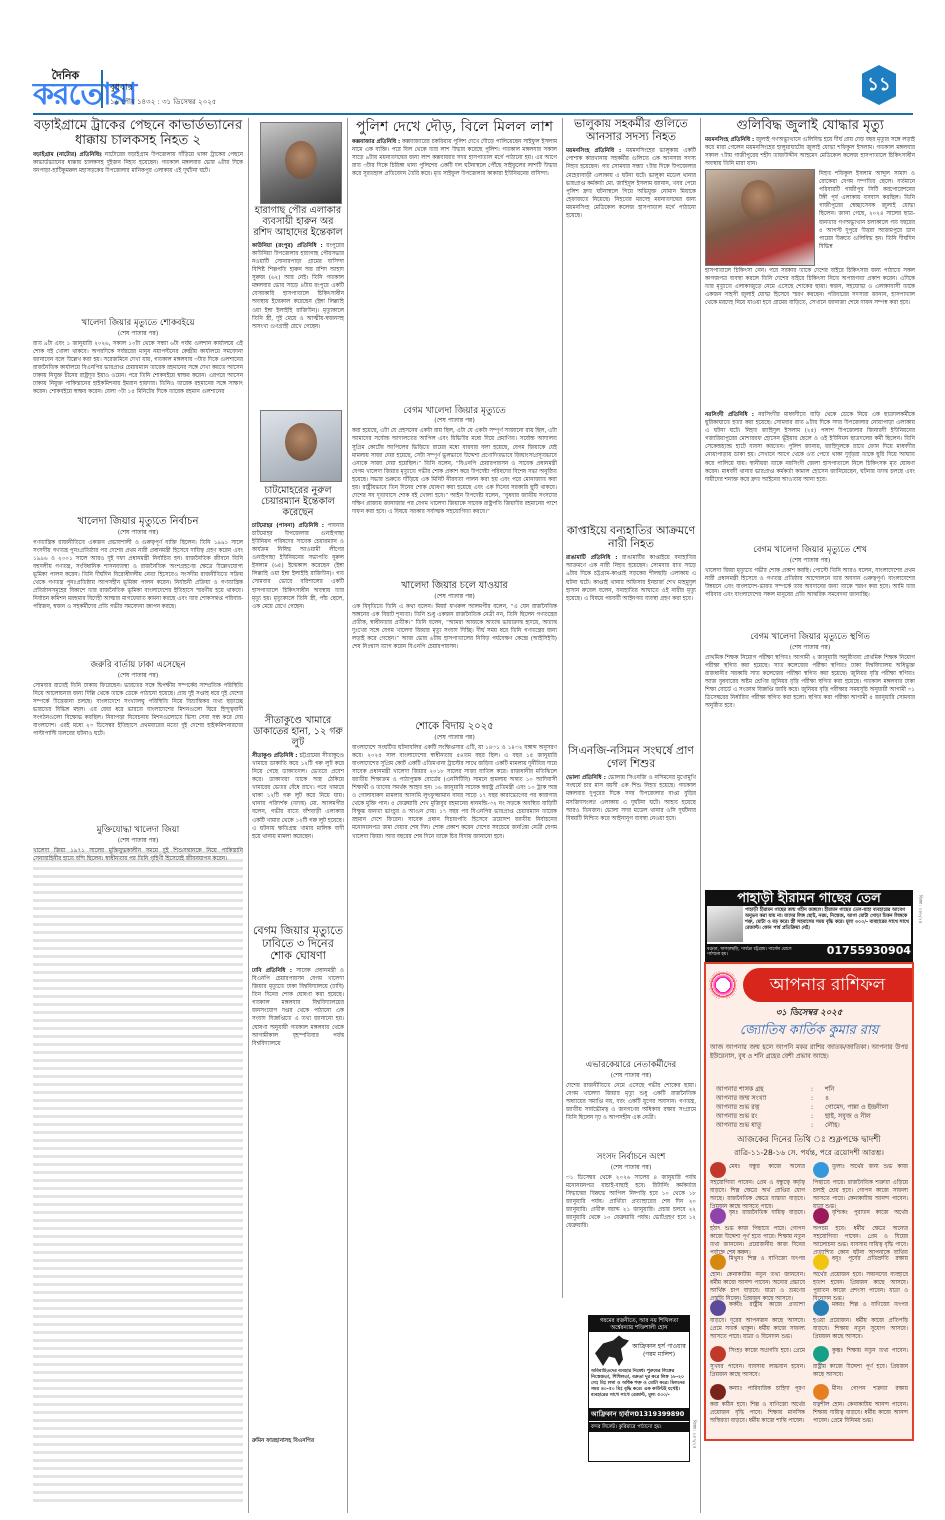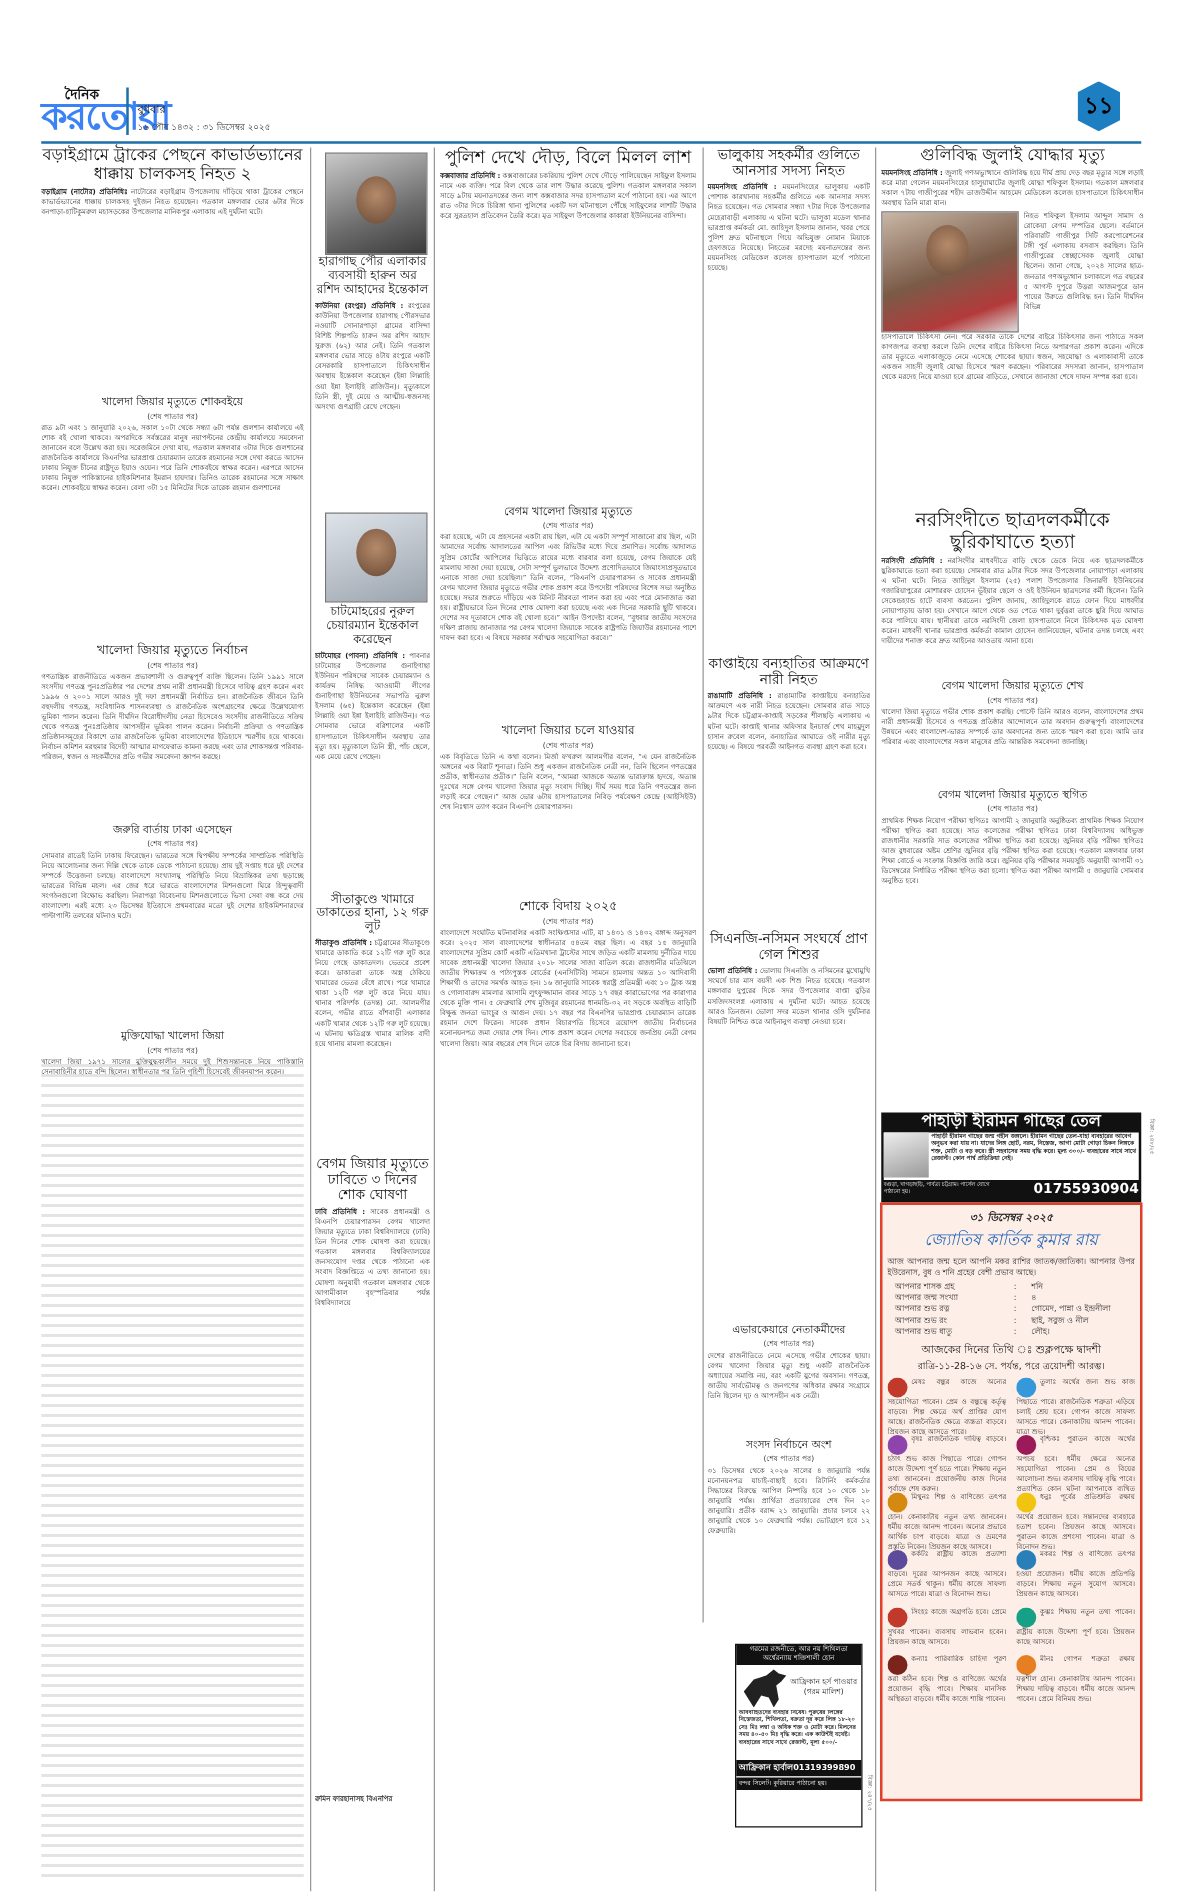--- a/index.html
+++ b/index.html
@@ -4,21 +4,21 @@
 <style>
   html,body{margin:0;padding:0;background:#fff;}
   body{width:945px;height:1520px;position:relative;overflow:hidden;font-family:"DejaVu Sans",sans-serif;color:#222;}
   .abs{position:absolute;}
   .masthead-logo{left:33px;top:70px;width:65px;text-align:center;}
   .logo-small{font-size:11px;font-weight:bold;color:#111;line-height:12px;}
   .logo-big{font-size:30px;font-weight:900;color:#3b82f6;line-height:24px;letter-spacing:-1px;}
   .mast-rule{left:101px;top:70px;width:2px;height:38px;background:#1d6fa8;}
   .mast-day{left:110px;top:80px;font-size:9px;color:#222;}
   .mast-date{left:110px;top:96px;font-size:7px;color:#333;}
-  .page-badge{left:862px;top:65px;width:34px;height:40px;background:#1d7ec2;color:#000000;clip-path:polygon(50% 0,100% 22%,100% 78%,50% 100%,0 78%,0 22%);display:flex;align-items:center;justify-content:center;font-size:18px;font-weight:bold;}
+  .page-badge{left:862px;top:65px;width:34px;height:40px;background:#1d7ec2;color:#ffffff;clip-path:polygon(50% 0,100% 22%,100% 78%,50% 100%,0 78%,0 22%);display:flex;align-items:center;justify-content:center;font-size:18px;font-weight:bold;}
   .top-rule{left:33px;top:113px;width:880px;height:2px;background:#1d6fa8;}
   .col-rule{width:1px;background:#999;}
   .hl{font-family:"DejaVu Serif",serif;color:#111;text-align:center;line-height:1.15;}
   .txt{font-size:5.6px;line-height:8.1px;color:#333;text-align:justify;overflow:hidden;}
   .txt .lead{font-weight:bold;color:#111;}
   .sub{font-size:6px;text-align:center;color:#333;}
   .photo{background:linear-gradient(160deg,#c9c9c9,#6d6d6d 60%,#3a3a3a);border:1px solid #777;}
   .photo-face{position:absolute;border-radius:50%;background:radial-gradient(circle at 50% 40%,#b58a6a,#6a4a36);}
   .ad-dark{background:#111;color:#fff;}
   .rashi-box{background:#fdeee8;border:2px solid #e0402a;}
@@ -160,21 +160,20 @@
   <div class="txt" style="height:34px;margin-top:2px;"><span class="lead">ময়মনসিংহ প্রতিনিধি :</span> <span>জুলাই গণঅভ্যুত্থানে গুলিবিদ্ধ হয়ে দীর্ঘ প্রায় দেড় বছর মৃত্যুর সঙ্গে লড়াই করে মারা গেলেন ময়মনসিংহের হালুয়াঘাটের জুলাই যোদ্ধা শফিকুল ইসলাম। গতকাল মঙ্গলবার সকাল ৭টায় গাজীপুরের শহীদ তাজউদ্দীন আহমেদ মেডিকেল কলেজ হাসপাতালে চিকিৎসাধীন অবস্থায় তিনি মারা যান।</span></div>
   <div style="display:flex;gap:4px;">
     <div class="photo" style="width:108px;height:95px;background:linear-gradient(160deg,#c9b7a6,#7a5b48 50%,#b33a3a 80%,#ddd);position:relative;">
       <div class="photo-face" style="left:35px;top:10px;width:34px;height:40px;"></div>
     </div>
     <div class="txt" style="flex:1;height:95px;">নিহত শফিকুল ইসলাম আব্দুল সামাদ ও রোকেয়া বেগম দম্পতির ছেলে। বর্তমানে পরিবারটি গাজীপুর সিটি করপোরেশনের টঙ্গী পূর্ব এলাকায় বসবাস করছিল। তিনি গাজীপুরের স্বেচ্ছাসেবক জুলাই যোদ্ধা ছিলেন। জানা গেছে, ২০২৪ সালের ছাত্র-জনতার গণঅভ্যুত্থান চলাকালে গত বছরের ৫ আগস্ট দুপুরে উত্তরা আজমপুরে ডান পায়ের উরুতে গুলিবিদ্ধ হন। তিনি দীর্ঘদিন বিভিন্ন</div>
   </div>
   <div class="txt" style="height:130px;">হাসপাতালে চিকিৎসা নেন। পরে সরকার তাকে দেশের বাইরে চিকিৎসার জন্য পাঠাতে সকল কাগজপত্র ব্যবস্থা করলে তিনি দেশের বাইরে চিকিৎসা নিতে অপারগতা প্রকাশ করেন। এদিকে তার মৃত্যুতে এলাকাজুড়ে নেমে এসেছে শোকের ছায়া। স্বজন, সহযোদ্ধা ও এলাকাবাসী তাকে একজন সাহসী জুলাই যোদ্ধা হিসেবে স্মরণ করছেন। পরিবারের সদস্যরা জানান, হাসপাতাল থেকে মরদেহ নিয়ে যাওয়া হবে গ্রামের বাড়িতে, সেখানে জানাজা শেষে দাফন সম্পন্ন করা হবে।</div>
 </div>
 <div class="abs" style="left:705px;top:408px;width:210px;">
-  <div class="hl" style="font-size:15px;">নরসিংদীতে ছাত্রদলকর্মীকে ছুরিকাঘাতে হত্যা</div>
   <div class="txt" style="height:90px;margin-top:2px;"><span class="lead">নরসিংদী প্রতিনিধি :</span> <span>নরসিংদীর মাধবদীতে বাড়ি থেকে ডেকে নিয়ে এক ছাত্রদলকর্মীকে ছুরিকাঘাতে হত্যা করা হয়েছে। সোমবার রাত ৯টার দিকে সদর উপজেলার নোয়াপাড়া এলাকায় এ ঘটনা ঘটে। নিহত জাহিদুল ইসলাম (২৫) পলাশ উপজেলার জিনারদী ইউনিয়নের গজারিয়াপুরের মোশাররফ হোসেন ভূঁইয়ার ছেলে ও ওই ইউনিয়ন ছাত্রদলের কর্মী ছিলেন। তিনি সেকেন্ডহ্যান্ড হাটে ব্যবসা করতেন। পুলিশ জানায়, জাহিদুলকে রাতে ফোন দিয়ে মাধবদীর নোয়াপাড়ায় ডাকা হয়। সেখানে আগে থেকে ওত পেতে থাকা দুর্বৃত্তরা তাকে ছুরি দিয়ে আঘাত করে পালিয়ে যায়। স্থানীয়রা তাকে নরসিংদী জেলা হাসপাতালে নিলে চিকিৎসক মৃত ঘোষণা করেন। মাধবদী থানার ভারপ্রাপ্ত কর্মকর্তা কামাল হোসেন জানিয়েছেন, ঘটনার তদন্ত চলছে এবং দায়ীদের শনাক্ত করে দ্রুত আইনের আওতায় আনা হবে।</span></div>
 </div>
 <div class="abs" style="left:705px;top:545px;width:210px;">
   <div class="hl" style="font-size:8.5px;">বেগম খালেদা জিয়ার মৃত্যুতে শেখ</div>
   <div class="sub">(শেষ পাতার পর)</div>
   <div class="txt" style="height:66px;">খালেদা জিয়া মৃত্যুতে গভীর শোক প্রকাশ করছি। পোস্টে তিনি আরও বলেন, বাংলাদেশের প্রথম নারী প্রধানমন্ত্রী হিসেবে ও গণতন্ত্র প্রতিষ্ঠার আন্দোলনে তার অবদান গুরুত্বপূর্ণ। বাংলাদেশের উন্নয়নে এবং বাংলাদেশ-ভারত সম্পর্কে তার অবদানের জন্য তাকে স্মরণ করা হবে। আমি তার পরিবার এবং বাংলাদেশের সকল মানুষের প্রতি আন্তরিক সমবেদনা জানাচ্ছি।</div>
 </div>
 <div class="abs" style="left:705px;top:632px;width:210px;">
   <div class="hl" style="font-size:8.5px;">বেগম খালেদা জিয়ার মৃত্যুতে স্থগিত</div>
   <div class="sub">(শেষ পাতার পর)</div>
@@ -188,24 +187,28 @@
     <div style="flex:1;font-size:4.7px;line-height:6px;font-weight:bold;padding:1px 2px;height:36px;overflow:hidden;">পাহাড়ী হীরামন গাছের জন্ম গহীন জঙ্গলে। হীরামন গাছের তেল-যাহা ব্যবহারের আবেগ অনুভব করা যায় না। যাদের লিঙ্গ ছোট, নরম, নিস্তেজ, আগা মোটা গোড়া চিকন লিঙ্গকে শক্ত, মোটা ও বড় করে। স্ত্রী সহবাসের সময় বৃদ্ধি করে। মূল্য ৩০০/- ব্যবহারের সাথে সাথে রেজাল্ট। কোন পার্শ্ব প্রতিক্রিয়া নেই।</div>
   </div>
   <div style="display:flex;align-items:center;justify-content:space-between;padding:0 2px;">
     <span style="font-size:4.3px;width:90px;line-height:5px;">বগুড়া, খাগড়াছড়ি, পার্বত্য চট্টগ্রাম। পার্সেল যোগে পাঠানো হয়।</span>
     <span style="font-size:11px;font-weight:bold;text-align:right;">01755930904</span>
   </div>
 </div>
 <div class="abs" style="left:916px;top:895px;font-size:4.5px;writing-mode:vertical-rl;color:#555;">বিজ্ঞা: ২৪৮/২৫</div>
 
 <div class="abs rashi-box" style="left:704px;top:962px;width:206px;height:475px;">
+  <div style="display:flex;align-items:center;margin-top:4px;">
+    <div style="width:28px;height:28px;border-radius:50%;margin-left:3px;background:radial-gradient(circle,#fff 35%,#f0a 36%,#fdd 55%,#e33 56%,#fff 70%,#c39 71%);"></div>
+    <div class="rashi-title" style="flex:1;margin-left:6px;padding:3px 0;font-size:17px;">আপনার রাশিফল</div>
+  </div>
   <div style="text-align:center;font-size:8.5px;font-style:italic;font-weight:bold;margin-top:4px;">৩১ ডিসেম্বর ২০২৫</div>
   <div style="text-align:center;font-size:13px;font-style:italic;font-weight:normal;color:#2a6ab8;">জ্যোতিষ কার্তিক কুমার রায়</div>
   <div class="rashi-row" style="padding:2px 4px;text-align:justify;">আজ আপনার জন্ম হলে আপনি মকর রাশির জাতক/জাতিকা। আপনার উপর ইউরেনাস, বুধ ও শনি গ্রহের বেশী প্রভাব আছে।</div>
-  <div id="facts" style="padding:0 10px;">
+  <div id="facts" style="padding:0 10px;margin-top:22px;">
     <div class="rashi-row" style="display:flex;">
         <span style="width:95px;">আপনার শাসক গ্রহ</span>
         <span style="width:14px;">:</span>
         <span>শনি</span>
       </div>
     <div class="rashi-row" style="display:flex;">
         <span style="width:95px;">আপনার জন্ম সংখ্যা</span>
         <span style="width:14px;">:</span>
         <span>৪</span>
       </div>

